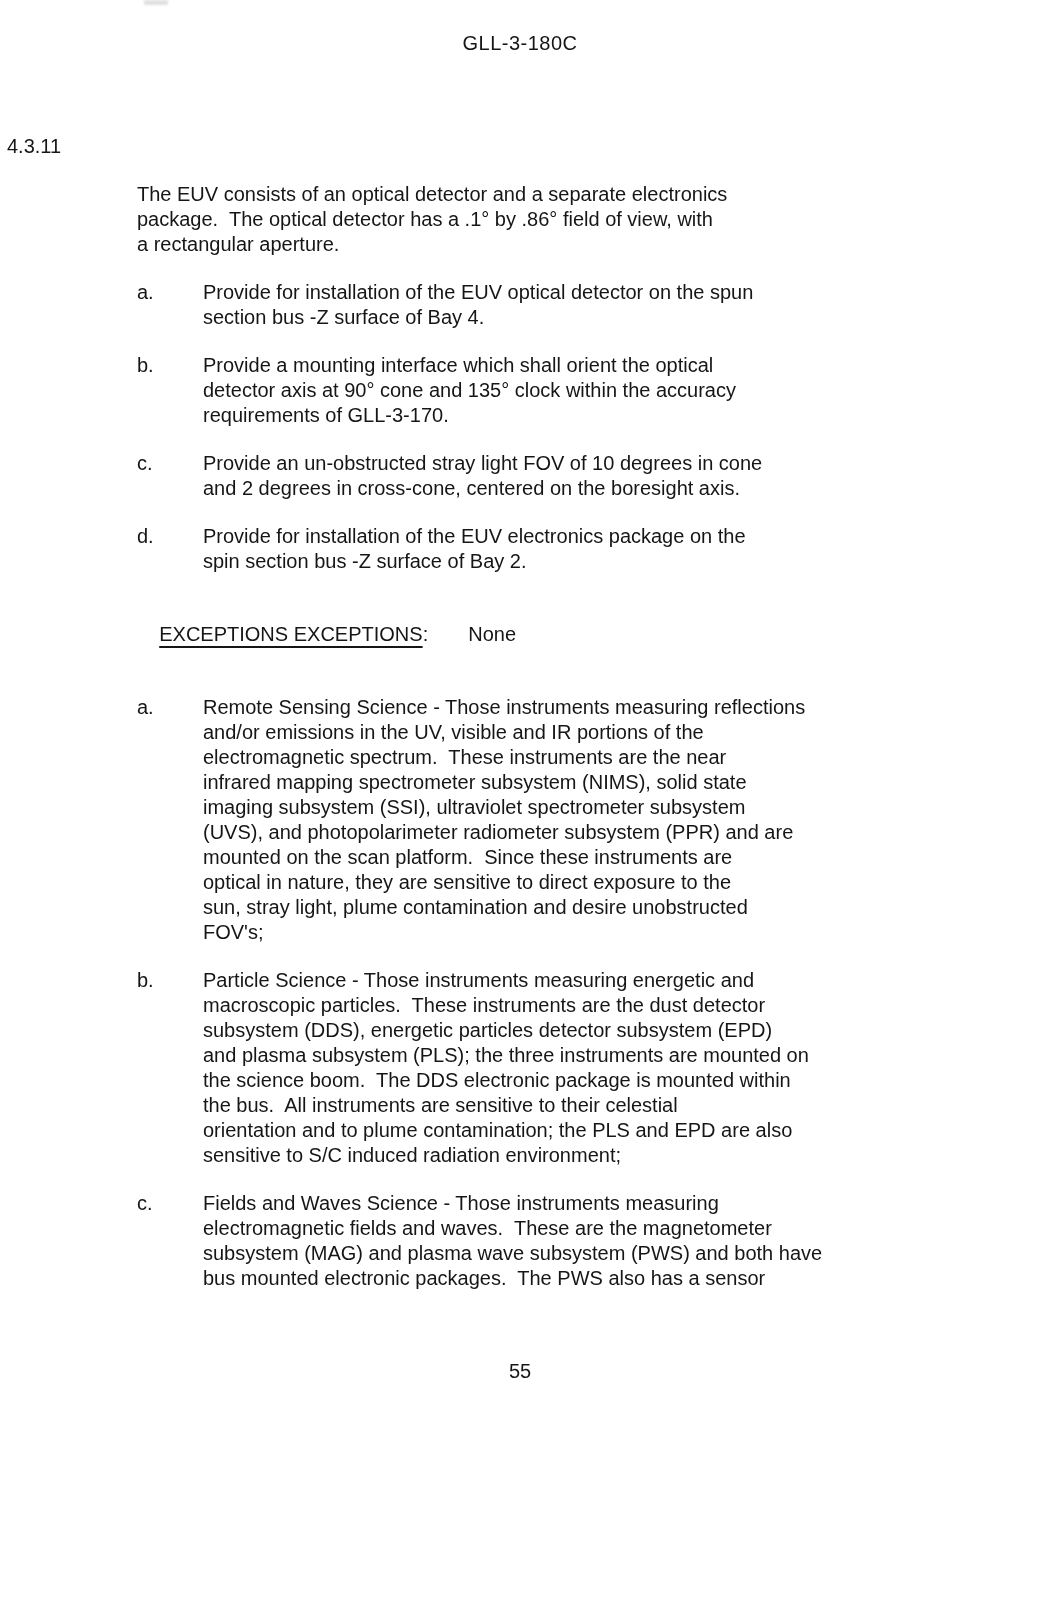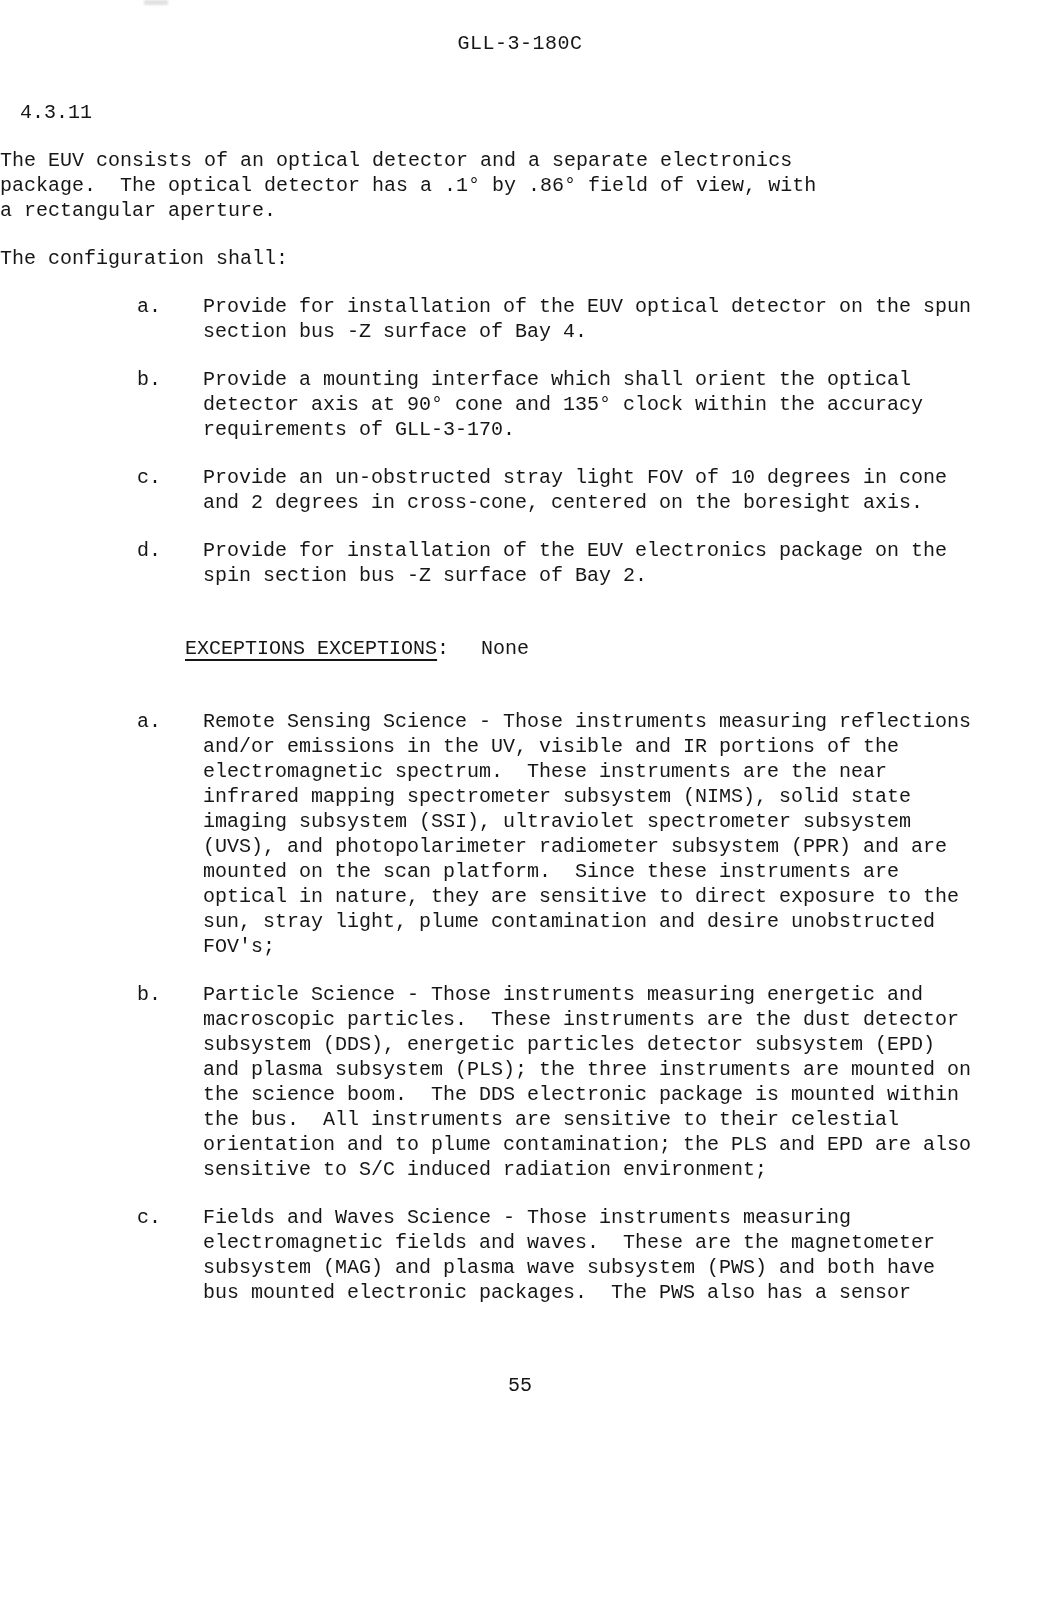--- a/index.html
+++ b/index.html
@@ -5,21 +5,21 @@
   html, body {
     margin: 0;
     padding: 0;
     background: #ffffff;
   }
   .page {
     position: relative;
     width: 1040px;
     height: 1597px;
     background: #ffffff;
-    font-family: Liberation Mono, monospace;
+    font-family: Liberation Sans, sans-serif;
     font-size: 20px;
     line-height: 25px;
     color: #161616;
     overflow: hidden;
   }
   .scan-smudge {
     position: absolute;
     left: 144px;
     top: 0;
     width: 24px;
@@ -32,32 +32,34 @@
     padding-top: 31px;
     text-align: center;
     letter-spacing: 0.5px;
   }
   .section-heading {
     display: flex;
     align-items: baseline;
   }
   .section-heading .sec-num {
     width: 113px;
-    padding-left: 20px;
+    padding-left: 7px;
     box-sizing: content-box;
     flex: 0 0 auto;
+    margin-top: 34px;
   }
   .section-heading .sec-title {
     text-decoration: underline;
     text-underline-offset: 5px;
     text-decoration-thickness: 2px;
   }
   .mt-heading-1 { margin-top: 44px; }
   .mt-block { margin-top: 23px; }
   .body-block {
+    margin-left: 137px;
     width: 852px;
     white-space: pre-wrap;
   }
   .list-item {
     display: flex;
     margin-left: 137px;
     width: 852px;
   }
   .list-item .item-letter {
     flex: 0 0 66px;
@@ -70,21 +72,21 @@
   .exceptions-line {
     margin-left: 137px;
     white-space: pre-wrap;
   }
   .exceptions-line .exc-label {
     text-decoration: underline;
     text-underline-offset: 5px;
     text-decoration-thickness: 2px;
   }
   .exceptions-line .exc-value {
-    margin-left: 32px;
+    margin-left: 40px;
   }
   .page-number {
     margin-top: 68px;
     text-align: center;
   }
 </style>
 </head>
 <body>
 
 <div class="page">
@@ -94,21 +96,20 @@
   <div class="doc-header">GLL-3-180C</div>
 
   <div class="section-heading mt-heading-1">
     <span class="sec-num">4.3.11</span>
   </div>
 
   <div class="body-block mt-block">The EUV consists of an optical detector and a separate electronics
 package.  The optical detector has a .1° by .86° field of view, with
 a rectangular aperture.</div>
 
-  <div class="body-block mt-block">The configuration shall:</div>
 
   <div class="list-item mt-block">
     <span class="item-letter">a.</span>
     <span class="item-text">Provide for installation of the EUV optical detector on the spun
 section bus -Z surface of Bay 4.</span>
   </div>
 
   <div class="list-item mt-block">
     <span class="item-letter">b.</span>
     <span class="item-text">Provide a mounting interface which shall orient the optical

